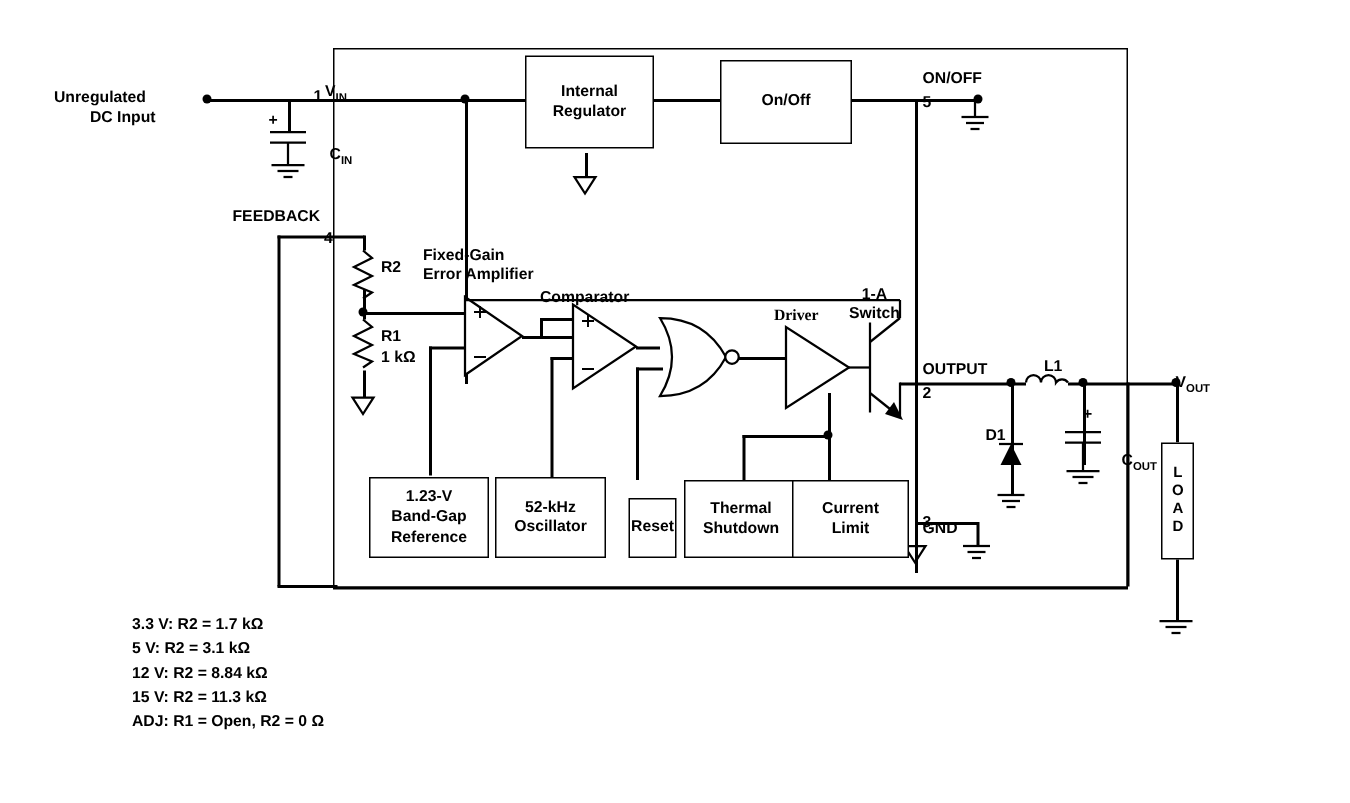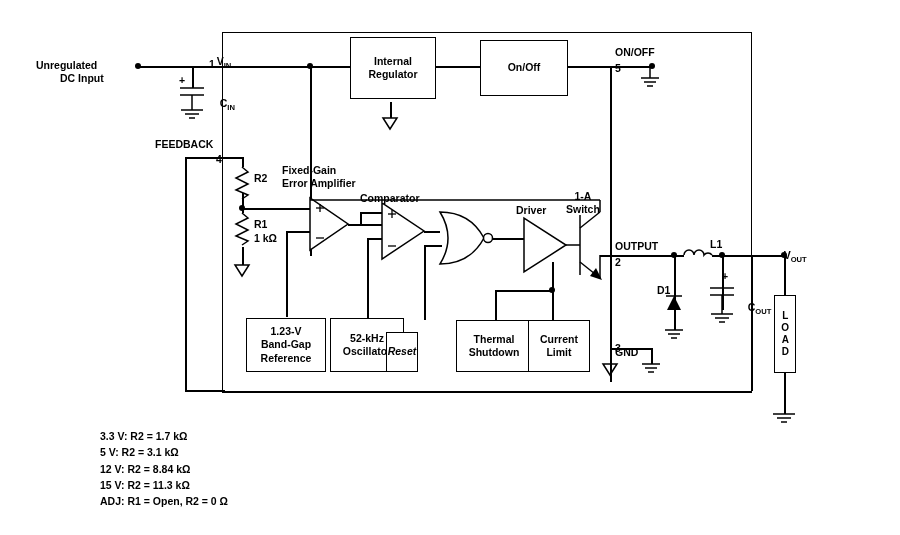--- a/index.html
+++ b/index.html
@@ -261,26 +261,26 @@
 
   <div class="box" style="left:480px; top:40px; width:88px; height:56px;">On/Off</div>
 
   <div class="box" style="left:246px; top:318px; width:80px; height:54px;">1.23-V
 Band-Gap
 Reference</div>
 
   <div class="box" style="left:330px; top:318px; width:74px; height:54px;">52-kHz
 Oscillator</div>
 
-  <div class="box" style="left:386px; top:332px; width:32px; height:40px;font-style:italic;">Reset</div>
+  <div class="box" style="left:419px; top:332px; width:32px; height:40px;">Reset</div>
 
   <div class="box" style="left:456px; top:320px; width:76px; height:52px;">Thermal
 Shutdown</div>
 
-  <div class="box" style="left:528px; top:320px; width:62px; height:52px;">Current
+  <div class="box" style="left:528px; top:320px; width:78px; height:52px;">Current
 Limit</div>
 
   <div class="load" style="left:774px; top:295px; width:22px; height:78px;">
     <span style="writing-mode:vertical-rl; text-orientation:upright; letter-spacing:1px;">LOAD</span>
   </div>
 
   <div class="lbl" style="left:36px; top:59px;">Unregulated</div>
   <div class="lbl" style="left:60px; top:72px;">DC Input</div>
 
   <div class="lbl" style="left:205px; top:42px;">
@@ -296,44 +296,44 @@
   <div class="lbl" style="left:155px; top:138px;">FEEDBACK</div>
   <div class="lbl" style="left:216px; top:153px;">4</div>
 
   <div class="lbl" style="left:254px; top:172px;">R2</div>
   <div class="lbl" style="left:254px; top:218px;">R1</div>
   <div class="lbl" style="left:254px; top:232px;">1 kΩ</div>
 
   <div class="lbl" style="left:282px; top:164px;">Fixed-Gain
 Error Amplifier</div>
   <div class="lbl" style="left:360px; top:192px;">Comparator</div>
-  <div class="lbl" style="left:516px; top:204px;">Driver</div>
+  <div class="lbl" style="left:516px; top:204px;font-family:Liberation Serif, serif;">Driver</div>
   <div class="lbl" style="left:566px; top:190px; text-align:center;">1-A
 Switch</div>
 
   <div class="lbl" style="left:615px; top:46px;">ON/OFF</div>
   <div class="lbl" style="left:615px; top:62px;">5</div>
 
   <div class="lbl" style="left:615px; top:240px;">OUTPUT</div>
   <div class="lbl" style="left:615px; top:256px;">2</div>
 
   <div class="lbl" style="left:615px; top:326px;margin-top:20px;">GND</div>
   <div class="lbl" style="left:615px; top:342px;">3</div>
 
-  <div class="lbl" style="left:684px; top:238px;padding-left:26px;">L1</div>
+  <div class="lbl" style="left:670px; top:238px;padding-left:26px;">L1</div>
   <div class="lbl" style="left:640px; top:284px;padding-left:17px;">D1</div>
 
   <div class="lbl" style="left:722px; top:270px;">+</div>
   <div class="lbl" style="left:736px; top:288px;">
     <span>C</span><sub>OUT</sub>
   </div>
 
   <div class="lbl" style="left:772px; top:236px;">
     <span>V</span><sub>OUT</sub>
   </div>
 
-  <div class="notes" style="left:88px; top:428px;margin-left:12px;">3.3 V: R2 = 1.7 kΩ
+  <div class="notes" style="left:88px; top:408px;">3.3 V: R2 = 1.7 kΩ
 5 V: R2 = 3.1 kΩ
 12 V: R2 = 8.84 kΩ
 15 V: R2 = 11.3 kΩ
 ADJ: R1 = Open, R2 = 0 Ω</div>
 
 </div>
 
 </body></html>

